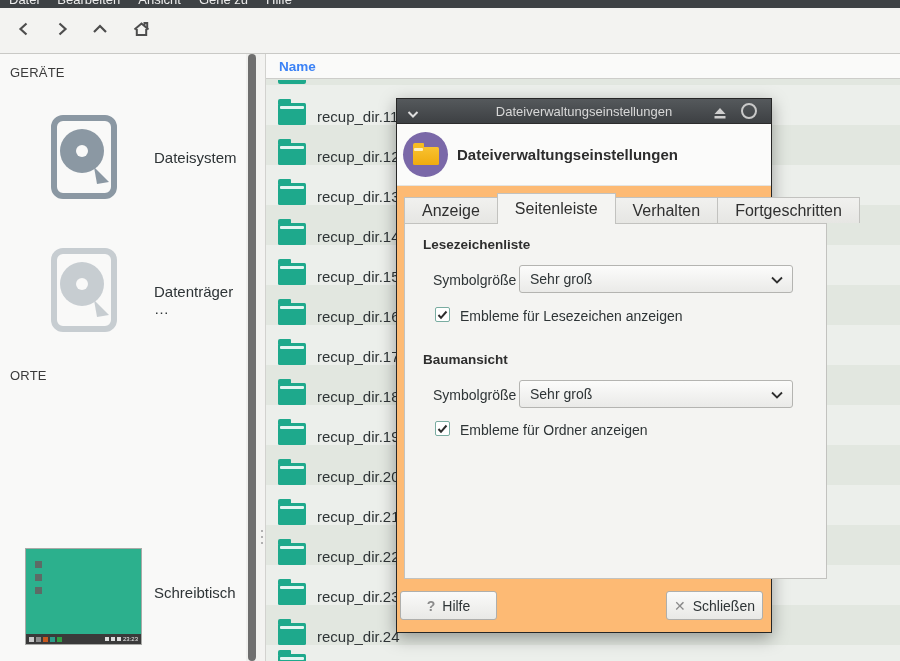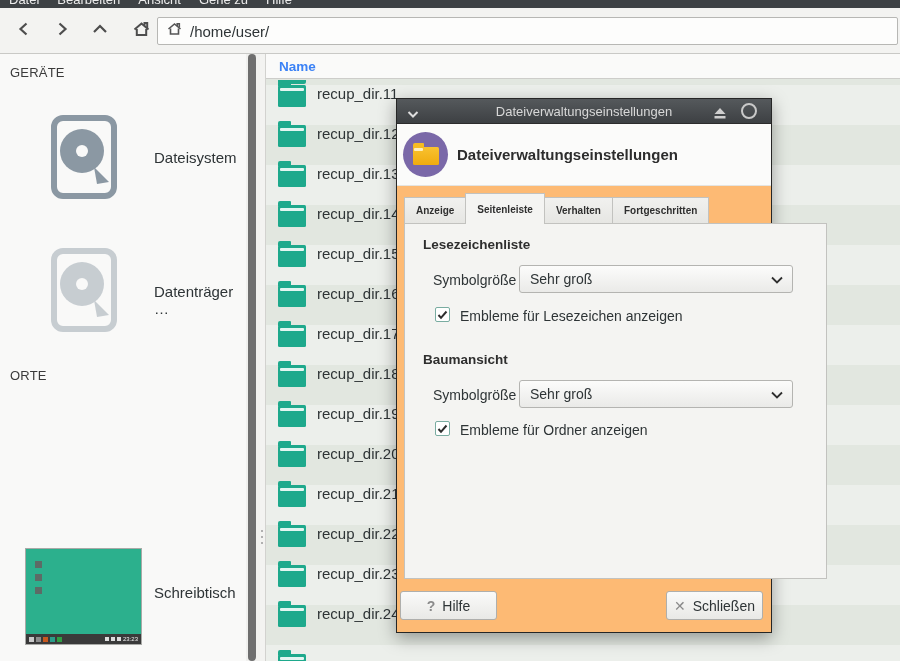--- a/index.html
+++ b/index.html
@@ -50,21 +50,21 @@
   .splitter .dots i { width:2px; height:2px; background:#9a9a9a; border-radius:50%; display:block; }
 
   
   .filelist { position:absolute; left:265px; top:54px; width:635px; height:607px; background:#ebeeea;
               border-left:1px solid #d2d2cf; }
   .list-header { height:25px; background:#fafaf9; border-bottom:1px solid #cdcdca; display:flex;
                  align-items:center; padding-left:13px; font-size:13.5px; font-weight:600; color:#3b82f6; }
   .sliver { height:6px; background:#e2e7e0; position:relative; }
   .sliver .fbottom { position:absolute; left:12px; bottom:1px; width:28px; height:4px; background:#1ea98c;
                      border-radius:0 0 2px 2px; }
-  .frow { height:40px; display:flex; align-items:flex-start; padding-left:12px; gap:11px; font-size:15px; color:#2e3436; }
+  .frow { height:40px; display:flex; align-items:flex-end; padding-left:12px; gap:11px; font-size:15px; color:#2e3436; }
   .frow.light { background:#ecefeb; } .frow.dark { background:#e2e7e0; }
   .frow.partial { height:16px; overflow:hidden; align-items:flex-start; }
   .frow.partial .folder { margin-top:9px; }
   .folder { width:28px; height:22px; background:#1ea98c; border-radius:1.5px; position:relative; flex:none; }
   .folder::before { content:""; position:absolute; left:0; top:-4px; width:13px; height:5px; background:#1ea98c;
                     border-radius:2px 1px 0 0; }
   .folder::after { content:""; position:absolute; left:2px; top:3px; right:2px; height:3px;
                    background:rgba(255,255,255,.88); border-radius:1px; }
 
   
@@ -83,23 +83,23 @@
   .avatar { position:absolute; left:6px; top:8px; width:45px; height:45px; border-radius:50%; background:#7a68a8; }
   .yfolder { position:absolute; left:10px; top:15px; width:26px; height:18px;
              background:linear-gradient(#f8c230,#f0ab0e); border-radius:1.5px; }
   .yfolder::before { content:""; position:absolute; left:0; top:-4px; width:11px; height:5px; background:#f6bc22;
                      border-radius:2px 1px 0 0; }
   .yfolder::after { content:""; position:absolute; left:1px; top:1px; width:9px; height:3px;
                     background:rgba(255,255,240,.75); border-radius:1px; }
   .dlg-title { position:absolute; left:60px; top:22px; font-size:15px; font-weight:bold; color:#2d2d2d; }
   .dlg-tabs { position:absolute; left:0; top:87px; width:100%; height:37px; display:flex;
               align-items:flex-end; padding-left:7px; z-index:3; }
-  .tab { font-size:10px; color:#2f2f2f; padding:0 11px; display:flex; align-items:center;
+  .tab { font-size:16px; color:#2f2f2f; padding:0 17px; display:flex; align-items:center;
          border:1px solid #c2c2bf; border-bottom:none; background:linear-gradient(#f1f1ef,#e6e6e3);
-         height:26px; margin-right:-1px;font-weight:bold; }
+         height:26px; margin-right:-1px; }
   .tab.active { height:31px; background:#f4f4f2; margin-bottom:-1px; z-index:4; position:relative; }
   .dlg-frame { position:absolute; left:7px; top:124px; width:423px; height:356px; border:1px solid #c2c2bf;
                background:#f4f4f2; }
   .sec-h { position:absolute; left:18px; font-size:13.5px; font-weight:bold; color:#2e2e2e; }
   .fld-label { position:absolute; left:28px; font-size:14px; color:#2e3436; }
   .dropdown { position:absolute; left:114px; width:274px; height:28px;
               background:linear-gradient(#fcfcfb,#eaeae8); border:1px solid #b4b4b1; border-radius:3px;
               display:flex; align-items:center; padding:0 10px; font-size:14px; color:#2e3436; }
   .dropdown svg { position:absolute; right:9px; top:10px; }
   .checkbox { position:absolute; left:30px; width:15px; height:15px; background:#ffffff;
@@ -149,30 +149,20 @@
   </div>
   <div class="nav-btn" style="left:127px">
     <span>
       <svg width="19" height="18" viewBox="0 0 19 18">
         <path d="M2.5 9.5 L9.5 3.5 L16.5 9.5" stroke="#4d4d4d" stroke-width="2" fill="none"></path>
         <path d="M12.5 5.8 V3 H15.2 V8" stroke="#4d4d4d" stroke-width="2" fill="none"></path>
         <path d="M4.8 9 V15 H14.2 V9" stroke="#4d4d4d" stroke-width="2" fill="none"></path>
       </svg>
     </span>
   </div>
-  <div class="pathbar">
-    <span>
-      <svg width="15" height="14" viewBox="0 0 15 14">
-        <path d="M1.5 7 L7.5 2 L13.5 7" stroke="#555" stroke-width="1.6" fill="none"></path>
-        <path d="M10.2 4 V1.8 H12.3 V5.6" stroke="#555" stroke-width="1.6" fill="none"></path>
-        <path d="M3.5 6.5 V12 H11.5 V6.5" stroke="#555" stroke-width="1.6" fill="none"></path>
-      </svg>
-    </span>
-    <span class="path-text">/home/user/</span>
-  </div>
 </div>
 
 <div class="sidebar">
   <div class="side-header" style="top:11px">GERÄTE</div>
 
   <div class="dev-icon" style="top:61px">
     <span>
       <svg width="68" height="84" viewBox="0 0 68 84">
         <rect x="4" y="3" width="60" height="78" rx="9" fill="none" stroke="#8b98a3" stroke-width="6"></rect>
         <circle cx="32" cy="36" r="22" fill="#8b98a3"></circle>

